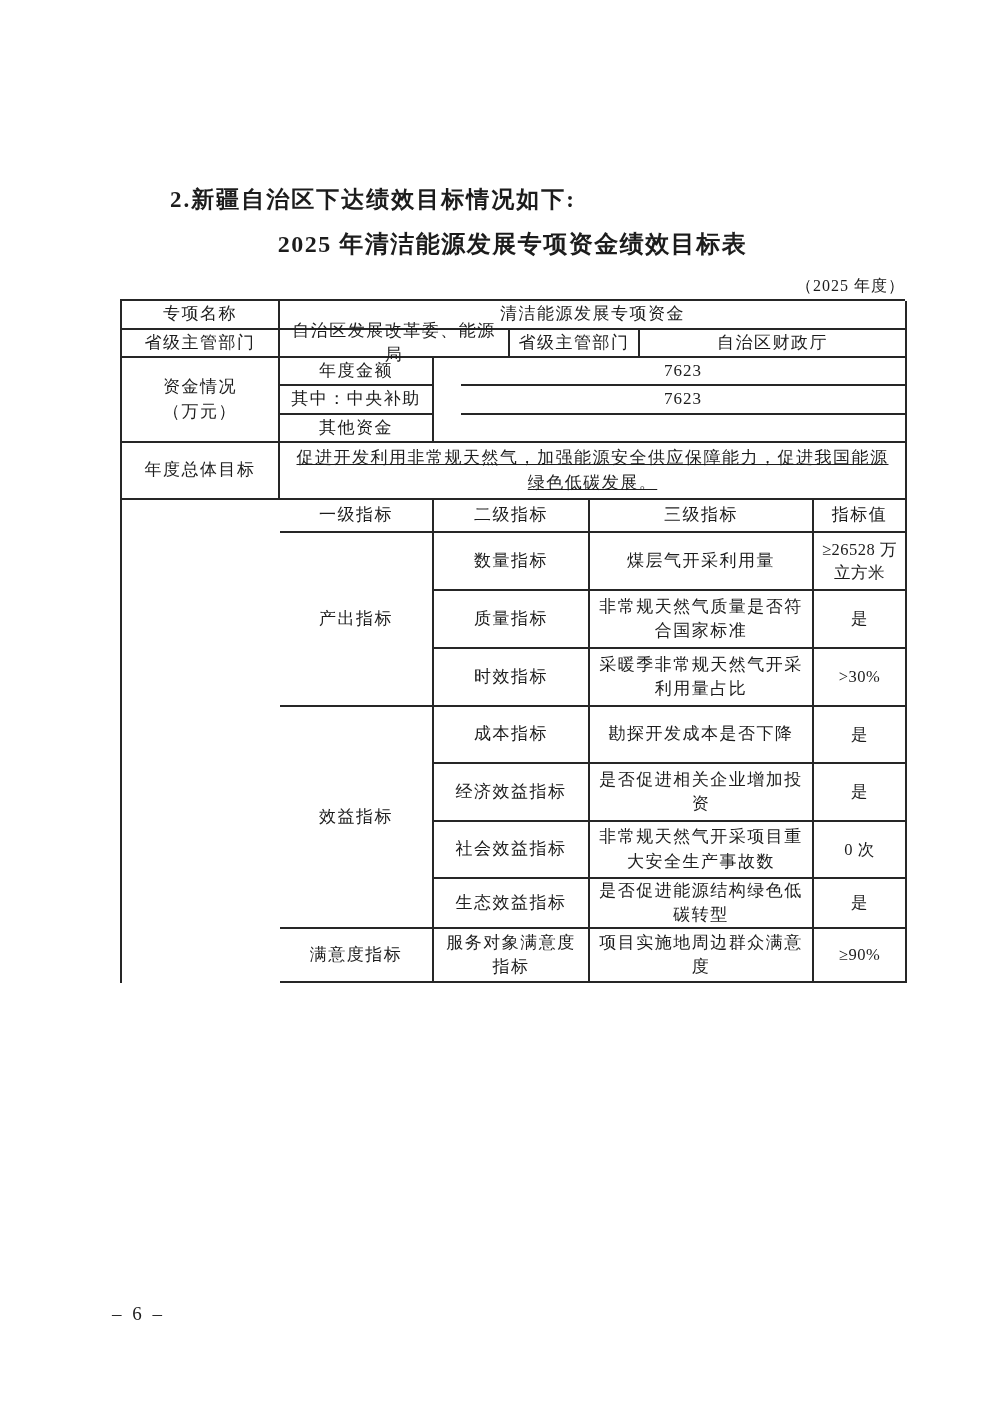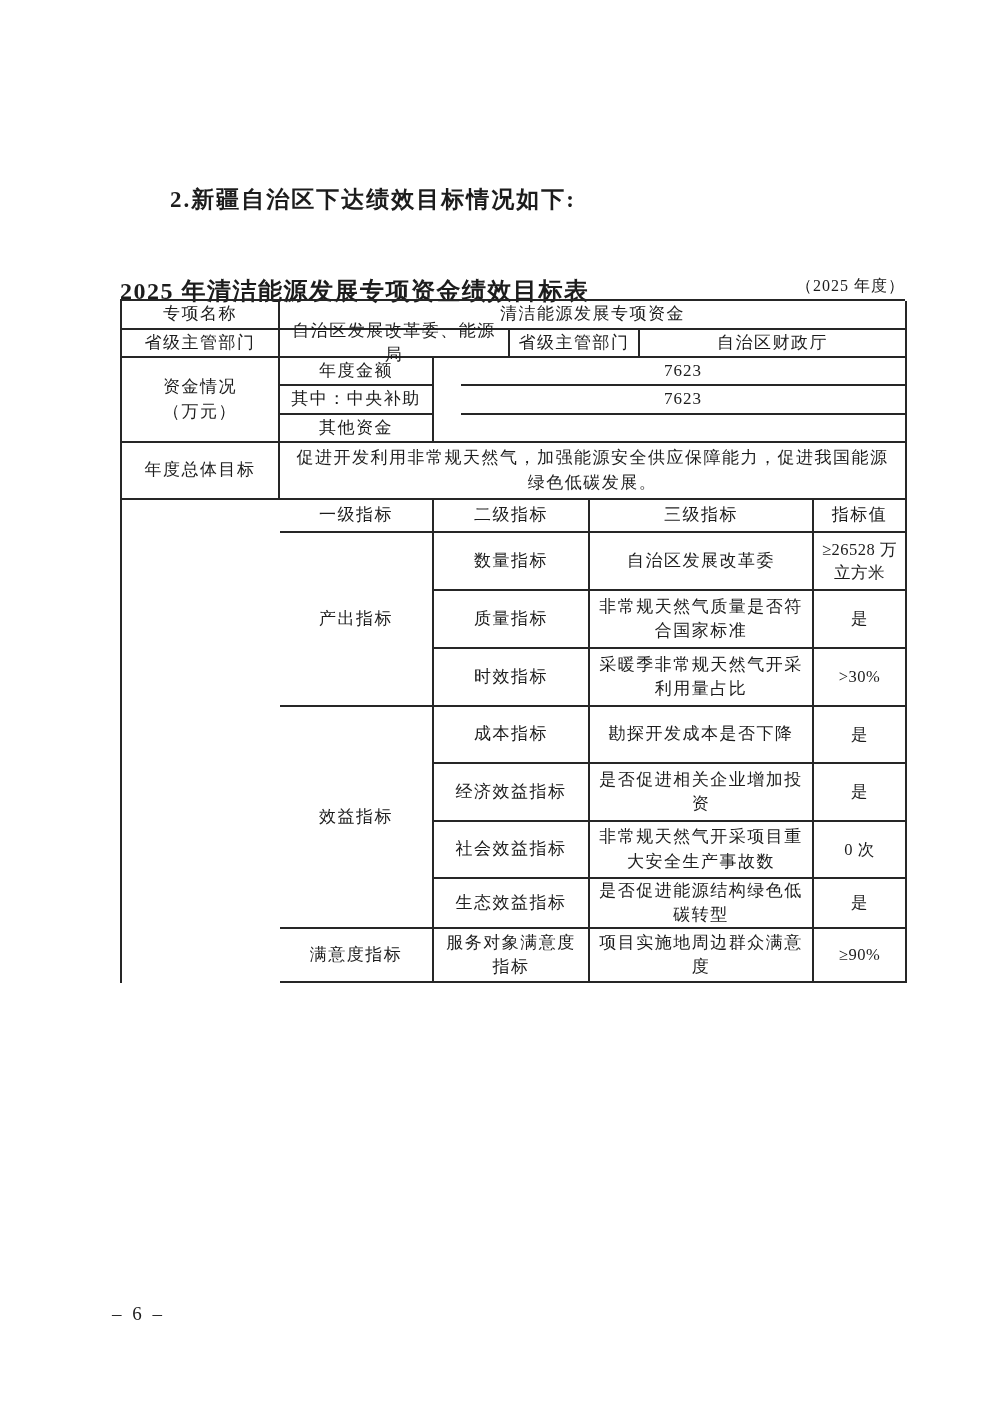--- a/index.html
+++ b/index.html
@@ -23,25 +23,24 @@
     font-size: 23px;
     font-weight: 700;
     letter-spacing: 2px;
     text-align: center;
   }
   .table-title {
     position: absolute;
     left: 120px;
     top: 228px;
     width: 785px;
-    text-align: left;
+    text-align: center;
     font-size: 24px;
     font-weight: 700;
     letter-spacing: 1.5px;
-    margin-top: 47px;
   }
   .table-subtitle {
     position: absolute;
     left: 120px;
     top: 276px;
     width: 785px;
     text-align: right;
     font-size: 16px;
     letter-spacing: 1px;
   }
@@ -64,21 +63,21 @@
     display: flex;
     align-items: center;
     justify-content: center;
     text-align: center;
     padding: 1px 6px;
     font-size: 17px;
     letter-spacing: 1.5px;
     line-height: 1.42;
   }
   .prelines { white-space: pre-line; }
-  .goal-cell { padding: 1px 8px; }
+  .goal-cell { padding: 1px 8px; text-decoration: underline; }
   .num { letter-spacing: 1px; margin-left: 27px; }
   .val { letter-spacing: 0.5px; font-size: 16.5px; padding: 1px 3px; }
   .footer {
     position: absolute;
     left: 112px;
     top: 1303px;
     font-size: 19px;
     letter-spacing: 3px;
   }
 </style>
@@ -114,21 +113,21 @@
     <div class="cell goal-cell" style="grid-area:6/2/7/8">促进开发利用非常规天然气，加强能源安全供应保障能力，促进我国能源绿色低碳发展。</div>
 
 
     <div class="cell" style="grid-area:7/2/8/3">一级指标</div>
     <div class="cell" style="grid-area:7/3/8/5">二级指标</div>
     <div class="cell" style="grid-area:7/5/8/7">三级指标</div>
     <div class="cell" style="grid-area:7/7/8/8">指标值</div>
 
     <div class="cell" style="grid-area:8/2/11/3">产出指标</div>
     <div class="cell" style="grid-area:8/3/9/5">数量指标</div>
-    <div class="cell" style="grid-area:8/5/9/7">自治区发展改革委</div>
+    <div class="cell" style="grid-area:8/5/9/7">煤层气开采利用量</div>
     <div class="cell val" style="grid-area:8/7/9/8">≥26528 万立方米</div>
     <div class="cell" style="grid-area:9/3/10/5">质量指标</div>
     <div class="cell" style="grid-area:9/5/10/7">非常规天然气质量是否符合国家标准</div>
     <div class="cell val" style="grid-area:9/7/10/8">是</div>
     <div class="cell" style="grid-area:10/3/11/5">时效指标</div>
     <div class="cell" style="grid-area:10/5/11/7">采暖季非常规天然气开采利用量占比</div>
     <div class="cell val" style="grid-area:10/7/11/8">&gt;30%</div>
 
     <div class="cell" style="grid-area:11/2/15/3">效益指标</div>
     <div class="cell" style="grid-area:11/3/12/5">成本指标</div>

